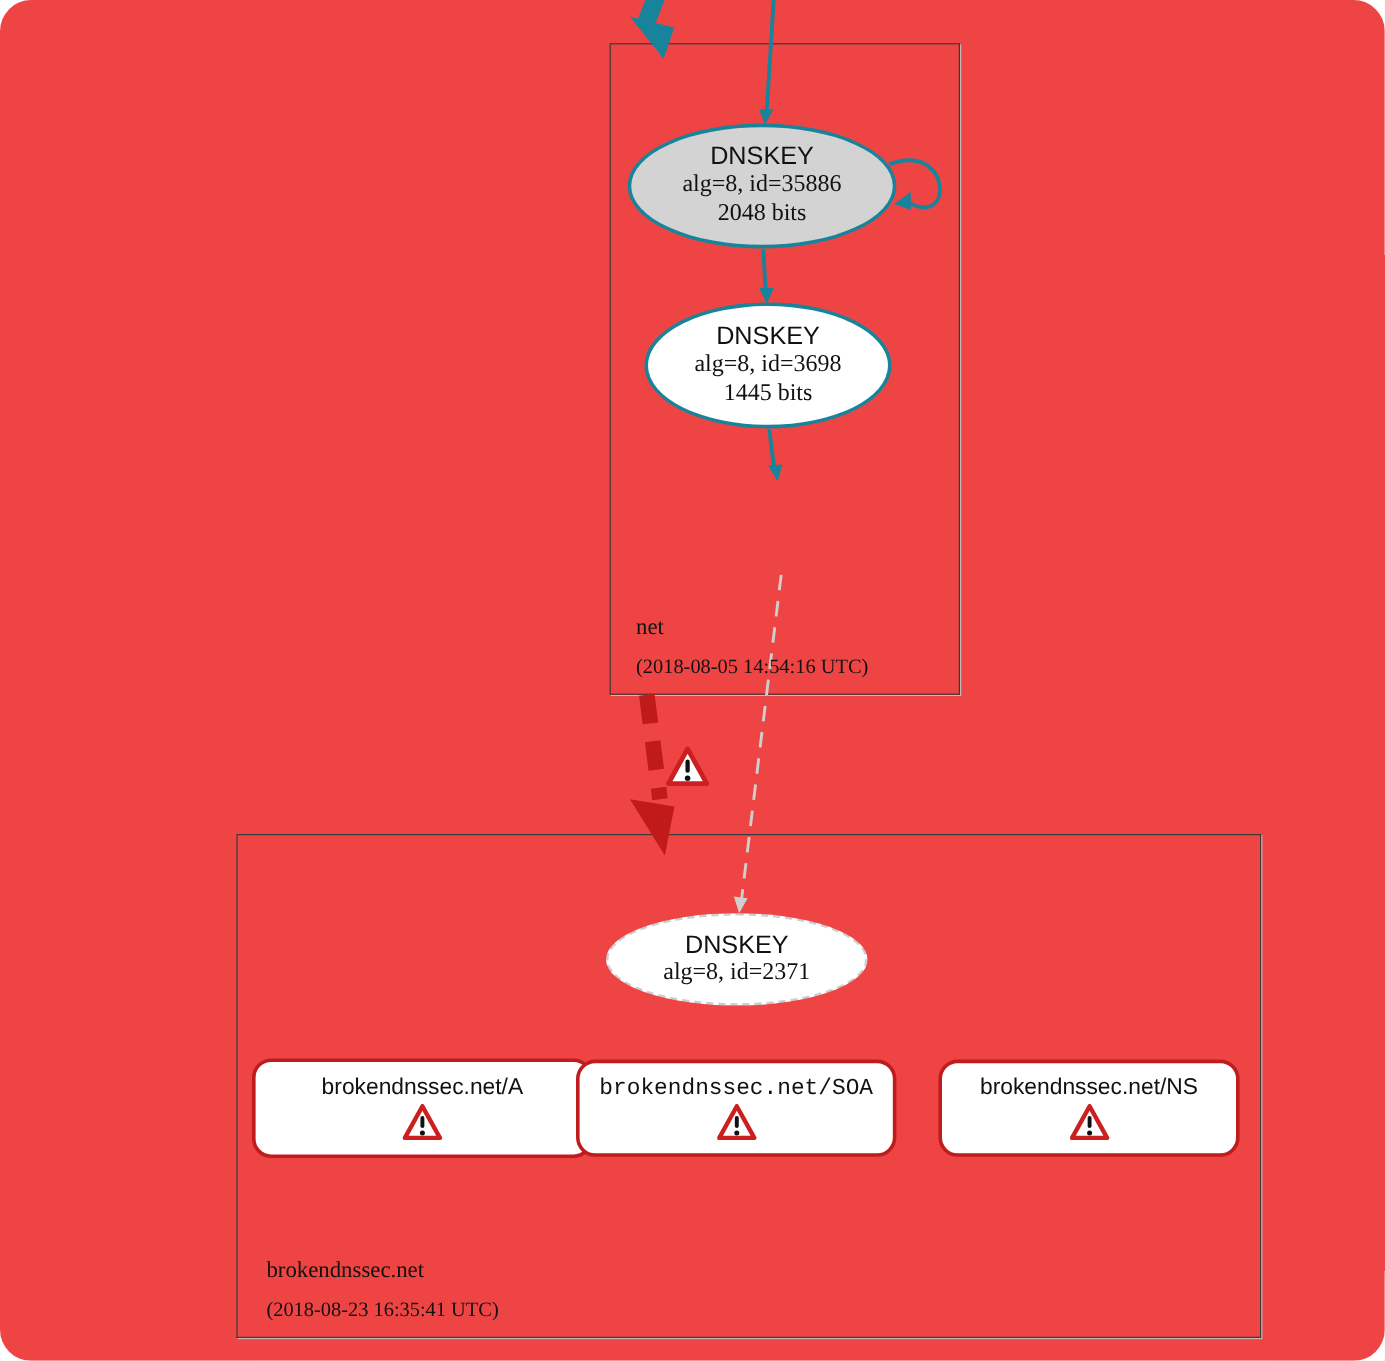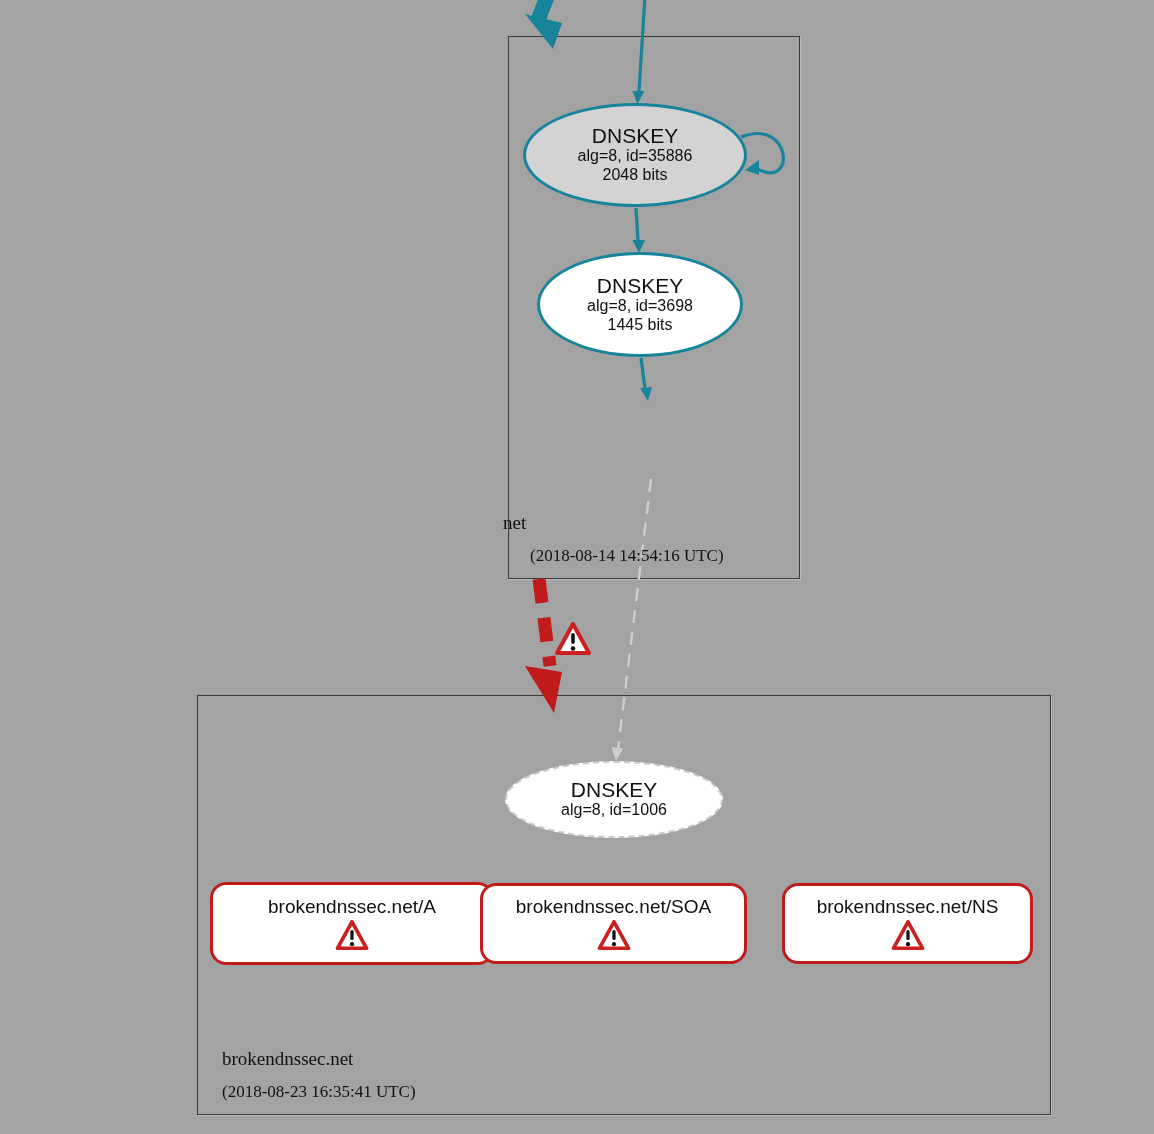--- a/index.html
+++ b/index.html
@@ -1,34 +1,34 @@
 <!DOCTYPE html>
 <html><head>
 <meta charset="utf-8">
 <style>
   html,body { margin:0; padding:0; background:#ffffff; }
   .canvas {
-    position:relative; width:1154px; height:1134px; background:#a3a3a3;
-    font-family:"Liberation Sans", sans-serif; overflow:hidden;
+    position:relative; width:1154px; height:1134px; background:#ef4444;
+    font-family:"Liberation Sans", sans-serif; overflow:hidden;border-radius:26px;
   }
   .zone-box {
     position:absolute; border:1px solid #3a3a3a; background:transparent;
     box-shadow:1px 1px 0 #bbb; z-index:1;
   }
   .edges { position:absolute; left:0; top:0; width:1154px; height:1134px; z-index:2; pointer-events:none; }
   .node {
     position:absolute; display:flex; flex-direction:column; align-items:center;
     justify-content:center; text-align:center; z-index:3; box-sizing:border-box;
   }
   .ellipse { border-radius:50%; }
   .teal-border { border:3.5px solid #17849c; background:#ffffff; }
   .teal-border-filled { border:3.5px solid #17849c; background:#d3d3d3; }
   .dashed-gray { border:2.5px dashed #cdcdcd; background:#ffffff; }
   .node-title { font-size:21px; color:#111; line-height:1.05; }
-  .node-detail { font-family:Liberation Sans, sans-serif; font-size:16px; color:#111; line-height:1.18; }
+  .node-detail { font-family:Liberation Serif, serif; font-size:20px; color:#111; line-height:1.18; }
   .rrset {
     position:absolute; border:3px solid #bf1d1d; border-radius:16px; background:#ffffff;
     display:flex; flex-direction:column; align-items:center; justify-content:center;
     gap:2px; z-index:3; box-sizing:border-box;
   }
   .rrset-label { font-size:19px; color:#111; }
   .zone-label {
     position:absolute; font-family:"Liberation Serif", serif; font-size:19px; color:#111; z-index:3;
   }
   .zone-ts {
@@ -95,38 +95,38 @@
     <div class="node-detail">2048 bits</div>
   </div>
 
   <div class="node ellipse teal-border" style="left:537px; top:252px; width:206px; height:105px;">
     <div class="node-title">DNSKEY</div>
     <div class="node-detail">alg=8, id=3698</div>
     <div class="node-detail">1445 bits</div>
   </div>
 
 
-  <div class="zone-label" style="left:503px; top:512px;">net</div>
-  <div class="zone-ts" style="left:530px; top:546px;">(2018-08-14 14:54:16 UTC)</div>
+  <div class="zone-label" style="left:530px; top:512px;">net</div>
+  <div class="zone-ts" style="left:530px; top:546px;">(2018-08-05 14:54:16 UTC)</div>
 
   <div class="node ellipse dashed-gray" style="left:505px; top:761px; width:218px; height:77px;">
     <div class="node-title">DNSKEY</div>
-    <div class="node-detail">alg=8, id=1006</div>
+    <div class="node-detail">alg=8, id=2371</div>
   </div>
 
   <div class="rrset" style="left:210px; top:882px; width:284px; height:83px;">
     <div class="rrset-label">brokendnssec.net/A</div>
     <svg class="warn" width="34" height="31" viewBox="0 0 36 34">
       <path d="M18 2 L34 31 L2 31 Z" fill="#ffffff" stroke="#cc1f1f" stroke-width="4" stroke-linejoin="round"></path>
       <rect x="16.2" y="11" width="3.6" height="11" rx="1.8" fill="#111"></rect>
       <circle cx="18" cy="26.5" r="2.3" fill="#111"></circle>
     </svg>
   </div>
 
-  <div class="rrset" style="left:480px; top:883px; width:267px; height:81px;">
+  <div class="rrset" style="left:480px; top:883px; width:267px; height:81px;font-family:Liberation Mono, monospace;">
     <div class="rrset-label">brokendnssec.net/SOA</div>
     <svg class="warn" width="34" height="31" viewBox="0 0 36 34">
       <path d="M18 2 L34 31 L2 31 Z" fill="#ffffff" stroke="#cc1f1f" stroke-width="4" stroke-linejoin="round"></path>
       <rect x="16.2" y="11" width="3.6" height="11" rx="1.8" fill="#111"></rect>
       <circle cx="18" cy="26.5" r="2.3" fill="#111"></circle>
     </svg>
   </div>
 
   <div class="rrset" style="left:782px; top:883px; width:251px; height:81px;">
     <div class="rrset-label">brokendnssec.net/NS</div>

